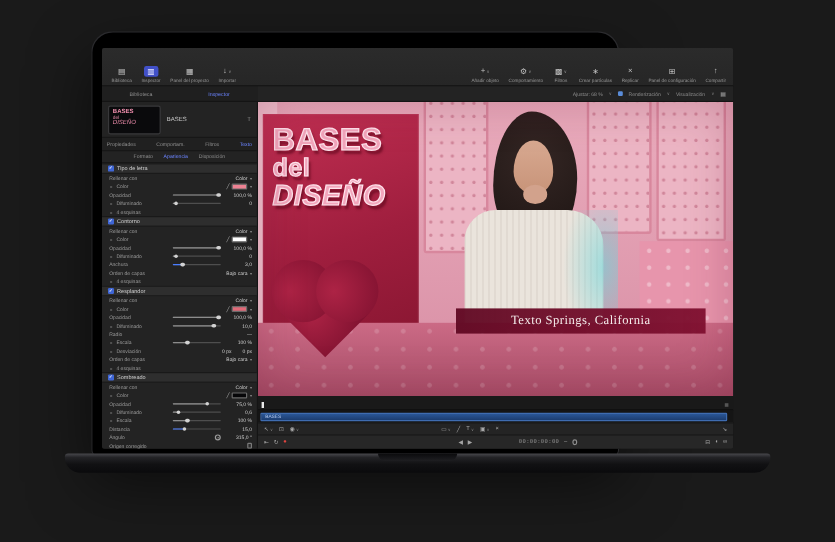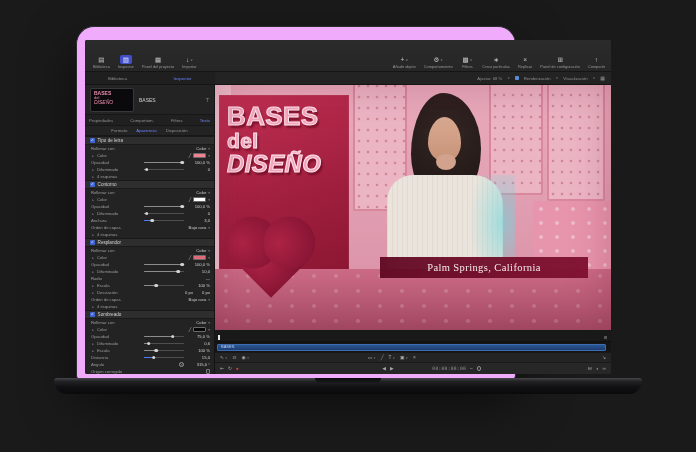--- a/index.html
+++ b/index.html
@@ -1,20 +1,20 @@
 <!DOCTYPE html>
 <html><head>
 <meta charset="utf-8">
 <style>
 *{margin:0;padding:0;box-sizing:border-box}
 html,body{width:696px;height:452px;background:#1a1a1a;overflow:hidden;font-family:"Liberation Sans",sans-serif}
 body{position:relative}
 
 
-.laptop{position:absolute;left:76px;top:26px;width:440px;height:353px;background:#f0abfc;border:1px solid #2b2b2e;border-bottom:none;border-radius:18px 18px 4px 4px;box-shadow:0 22px 50px rgba(0,0,0,.55)}
+.laptop{position:absolute;left:76px;top:26px;width:440px;height:353px;background:#000000;border:1px solid #2b2b2e;border-bottom:none;border-radius:18px 18px 4px 4px;box-shadow:0 22px 50px rgba(0,0,0,.55)}
 .screen{position:absolute;left:8px;top:13px;width:526px;height:334px;background:#1d1d1d;overflow:hidden;border-radius:2px}
 .base{position:absolute;left:54px;top:378px;width:588px;height:16px;background:linear-gradient(180deg,#47474b 0,#232326 20%,#111113 55%,#0a0a0c 100%);border-radius:3px 3px 14px 14px}
 .base::before{content:"";position:absolute;left:50%;transform:translateX(-50%);top:0;width:66px;height:6px;background:linear-gradient(180deg,#0b0b0d,#1e1e21);border-radius:0 0 9px 9px}
 
 
 .toolbar{position:absolute;left:0;top:0;width:526px;height:32px;background:linear-gradient(#2b2b2b,#262626);border-bottom:1px solid #151515;display:flex;align-items:flex-end;padding:0 6px 2px 8px}
 .tbgroup{display:flex;gap:8px}
 .tb{display:flex;flex-direction:column;align-items:center;gap:1px;cursor:default}
 .tb .ic{height:9px;min-width:12px;display:flex;align-items:center;justify-content:center;font-size:6.5px;color:#c4c4c4;border-radius:2px;padding:0 2px;gap:1px}
 .tb.active .ic{background:#4150c8;color:#eef}
@@ -488,21 +488,21 @@
       <div class="teal"></div>
       <div class="redpanel"></div>
       <div class="bed"></div>
       <div class="heart"></div>
       <div class="titleblock">
         <div class="tl tl1">BASES</div>
         <div class="tl tl2">del</div>
         <div class="tl tl3">DISEÑO</div>
       </div>
       <div class="banner">
-          <span>Palm Springs, California</span>
+          <span>Texto Springs, California</span>
         </div>
       <div class="vig"></div>
     </div>
 
     <div class="timeline">
       <div class="ruler">
           <span class="ph"></span>
           <span class="rm"></span>
         </div>
       <div class="trackrow">

